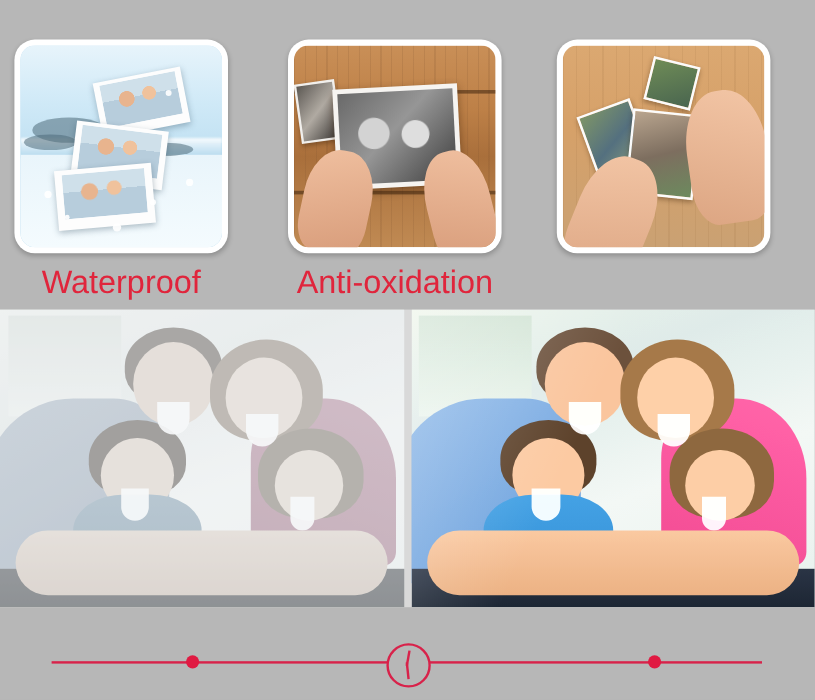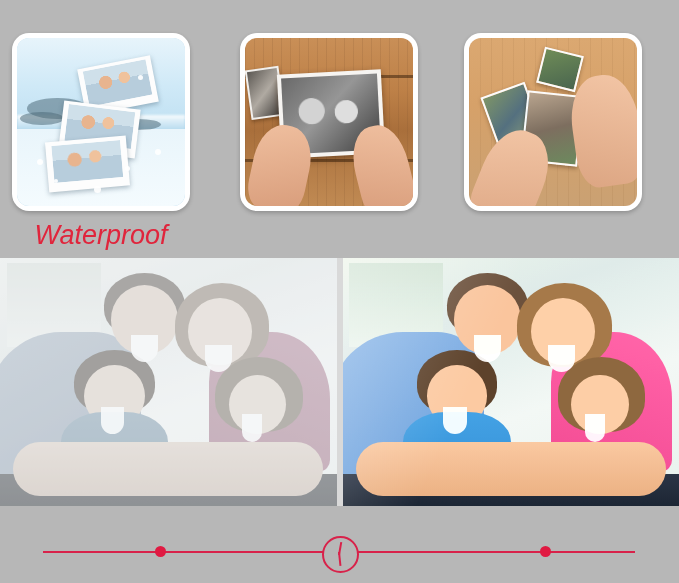--- a/index.html
+++ b/index.html
@@ -142,21 +142,21 @@
   .shred.s2{left:42%;top:8%;width:24%;height:22%;transform:rotate(14deg);
     background:linear-gradient(150deg,#6f8c57,#49654f);}
   .shred.s3{left:33%;top:33%;width:34%;height:42%;transform:rotate(6deg);
     background:linear-gradient(160deg,#b9a58f,#7d6e5f,#6c8a5e);}
   .hand.l3{left:6%;bottom:-16%;width:38%;height:62%;transform:rotate(22deg);
     background:linear-gradient(160deg,#f3c6a6,#dca582);}
   .hand.r3{right:-2%;top:22%;width:40%;height:66%;transform:rotate(-8deg);
     background:linear-gradient(200deg,#f3c6a6,#dca582);}
 
   
-  .labels{position:absolute;left:0;top:218px;width:679px;height:36px;font-style:italic;}
+  .labels{position:absolute;left:0;top:218px;width:679px;height:36px;}
   .label{
     position:absolute;top:0;width:178px;text-align:center;
     color:#e0253c;font-size:27px;line-height:34px;
     white-space:nowrap;
   }
   .label.l1{left:12px;}
   .label.l2{left:240px;}
   .label.l3{left:464px;}
 
   
@@ -323,20 +323,21 @@
         <div class="shred s1"></div>
         <div class="shred s3"></div>
         <div class="hand r3"></div>
         <div class="hand l3"></div>
       </div>
     </div>
   </div>
 
   <div class="labels">
     <div class="label l1">Waterproof</div>
+    <div class="label l2">Anti-oxidation</div>
   </div>
 
   <div class="compare">
 
     <div class="comp-photo faded">
       <div class="scene">
         <div class="bg"></div>
         <div class="window"></div>
         <div class="dad-shirt"></div>
         <div class="mom-top"></div>

